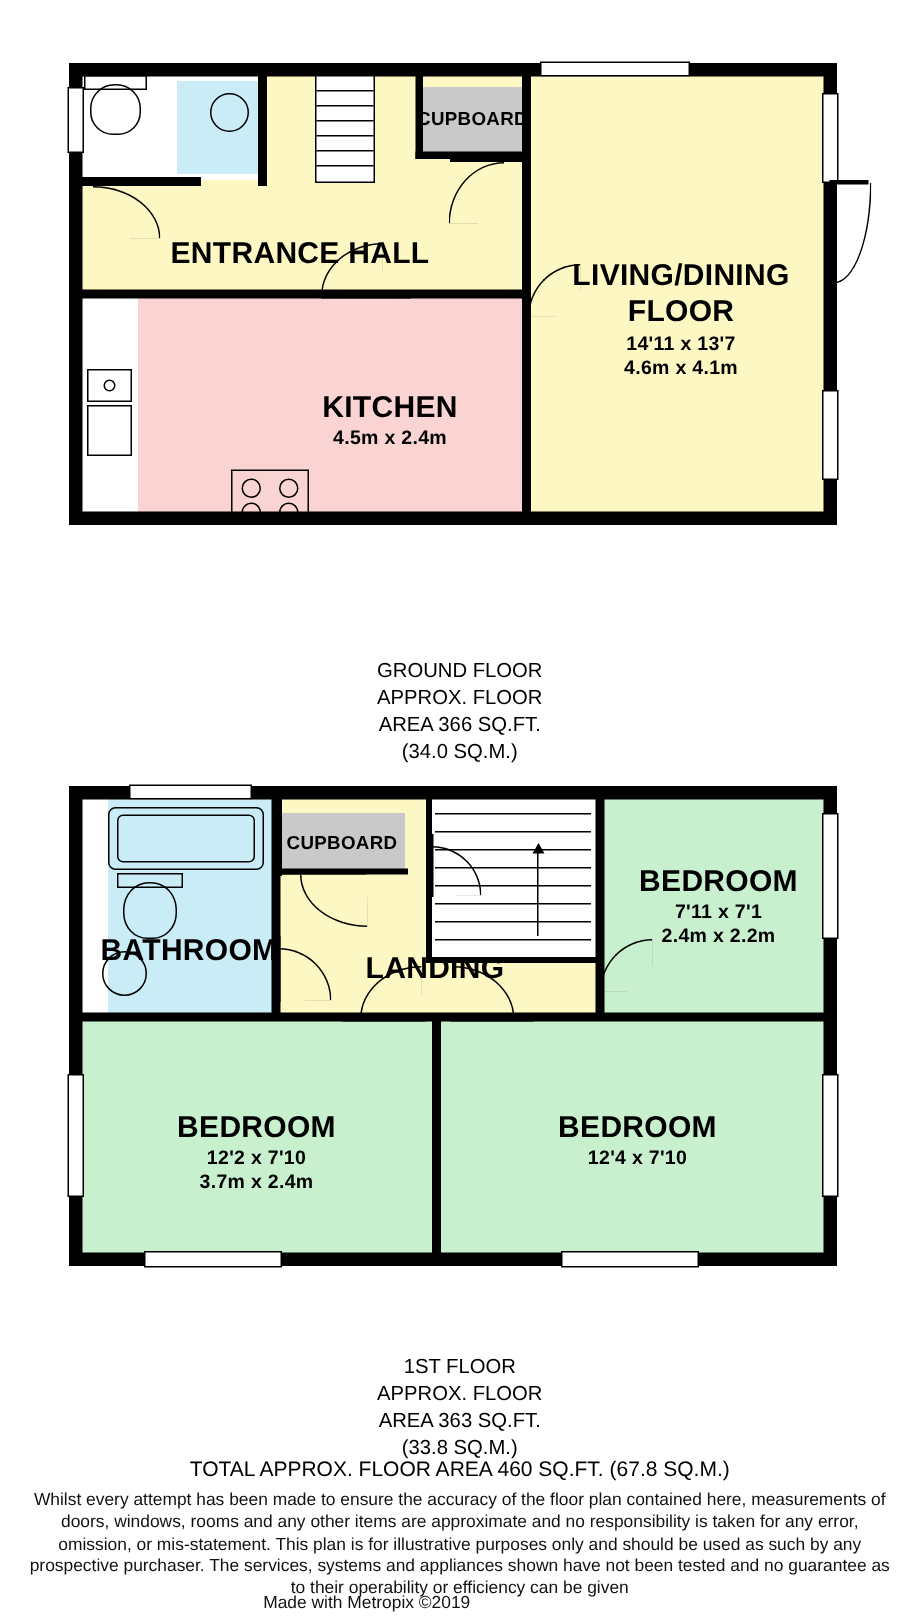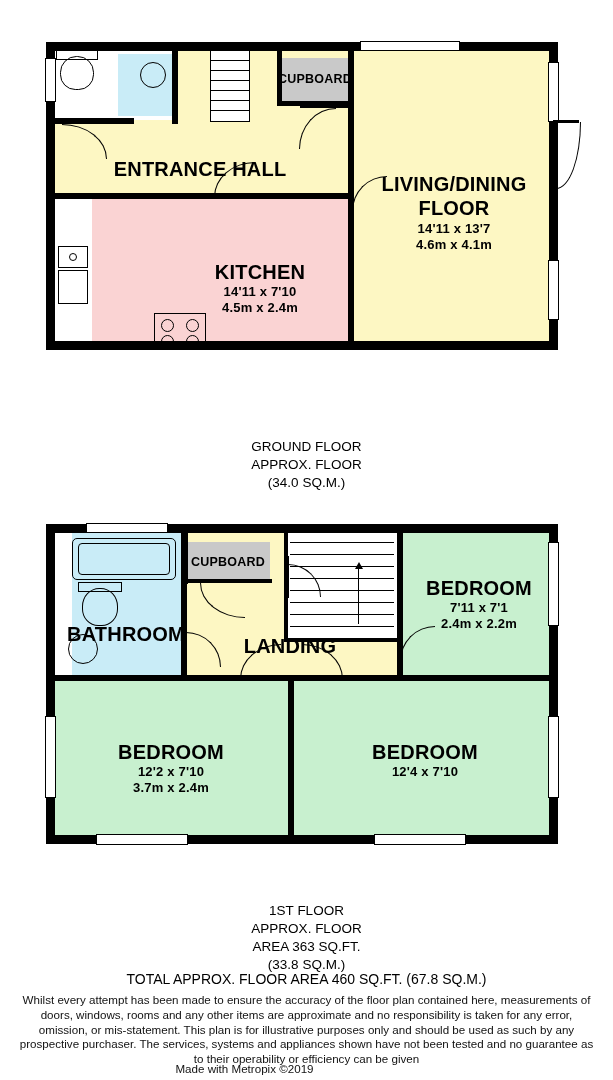--- a/index.html
+++ b/index.html
@@ -117,32 +117,32 @@
   </div>
 
   <div class="label" style="left:354px;top:172px;width:200px;">
     <div class="nm">LIVING/DINING FLOOR</div>
     <div class="dim">14'11 x 13'7</div>
     <div class="dim">4.6m x 4.1m</div>
   </div>
 
   <div class="label" style="left:170px;top:260px;width:180px;">
     <div class="nm">KITCHEN</div>
-    <div class="dim">14'11 x 7'10</div>
     <div class="dim">4.5m x 2.4m</div>
   </div>
 
   <div class="label small" style="left:278px;top:72px;width:74px;">
     <div class="nm">CUPBOARD</div>
   </div>
 </div>
 
 <div class="caption" style="top:438px;">
   <div>GROUND FLOOR</div>
   <div>APPROX. FLOOR</div>
+  <div>AREA 366 SQ.FT.</div>
   <div>(34.0 SQ.M.)</div>
 </div>
 
 <div class="plan" style="top:520px;height:330px;">
 
   <div class="room white" style="left:50px;top:8px;width:504px;height:312px;"></div>
   <div class="room blue" style="left:72px;top:8px;width:112px;height:150px;"></div>
   <div class="room yellow" style="left:184px;top:8px;width:216px;height:150px;"></div>
   <div class="room green" style="left:400px;top:8px;width:154px;height:150px;"></div>
   <div class="room green" style="left:50px;top:158px;width:240px;height:162px;"></div>

